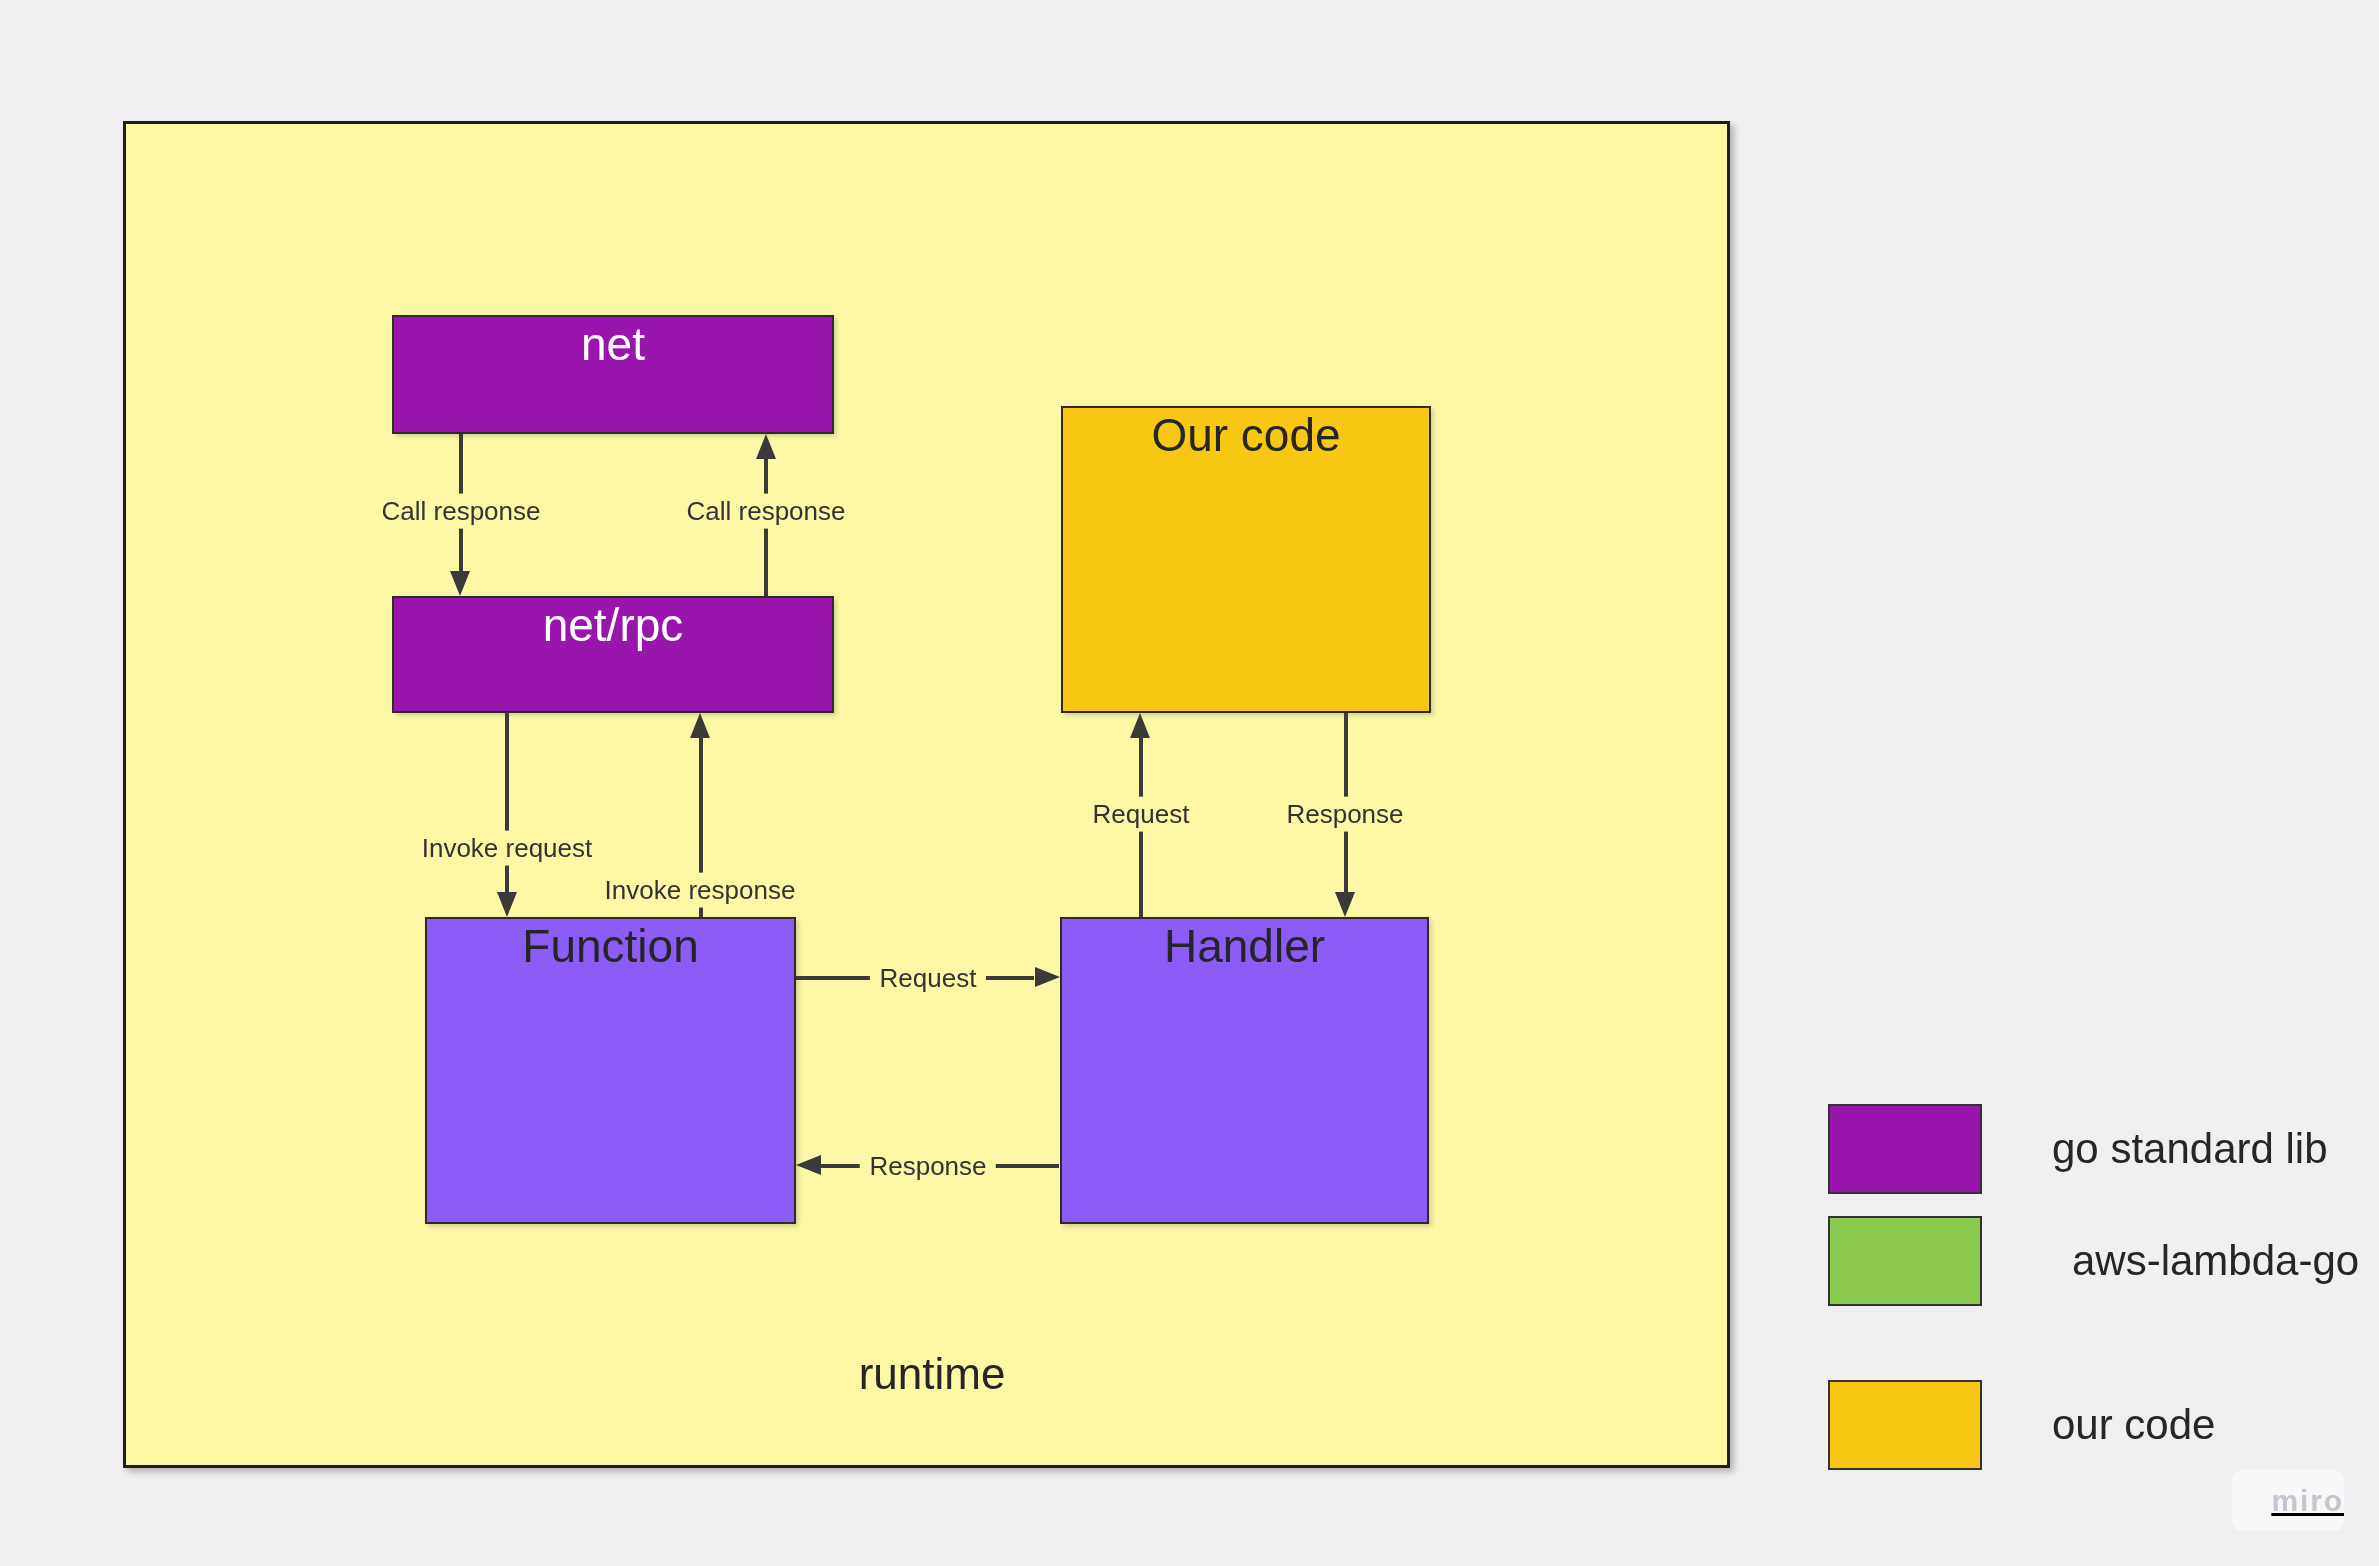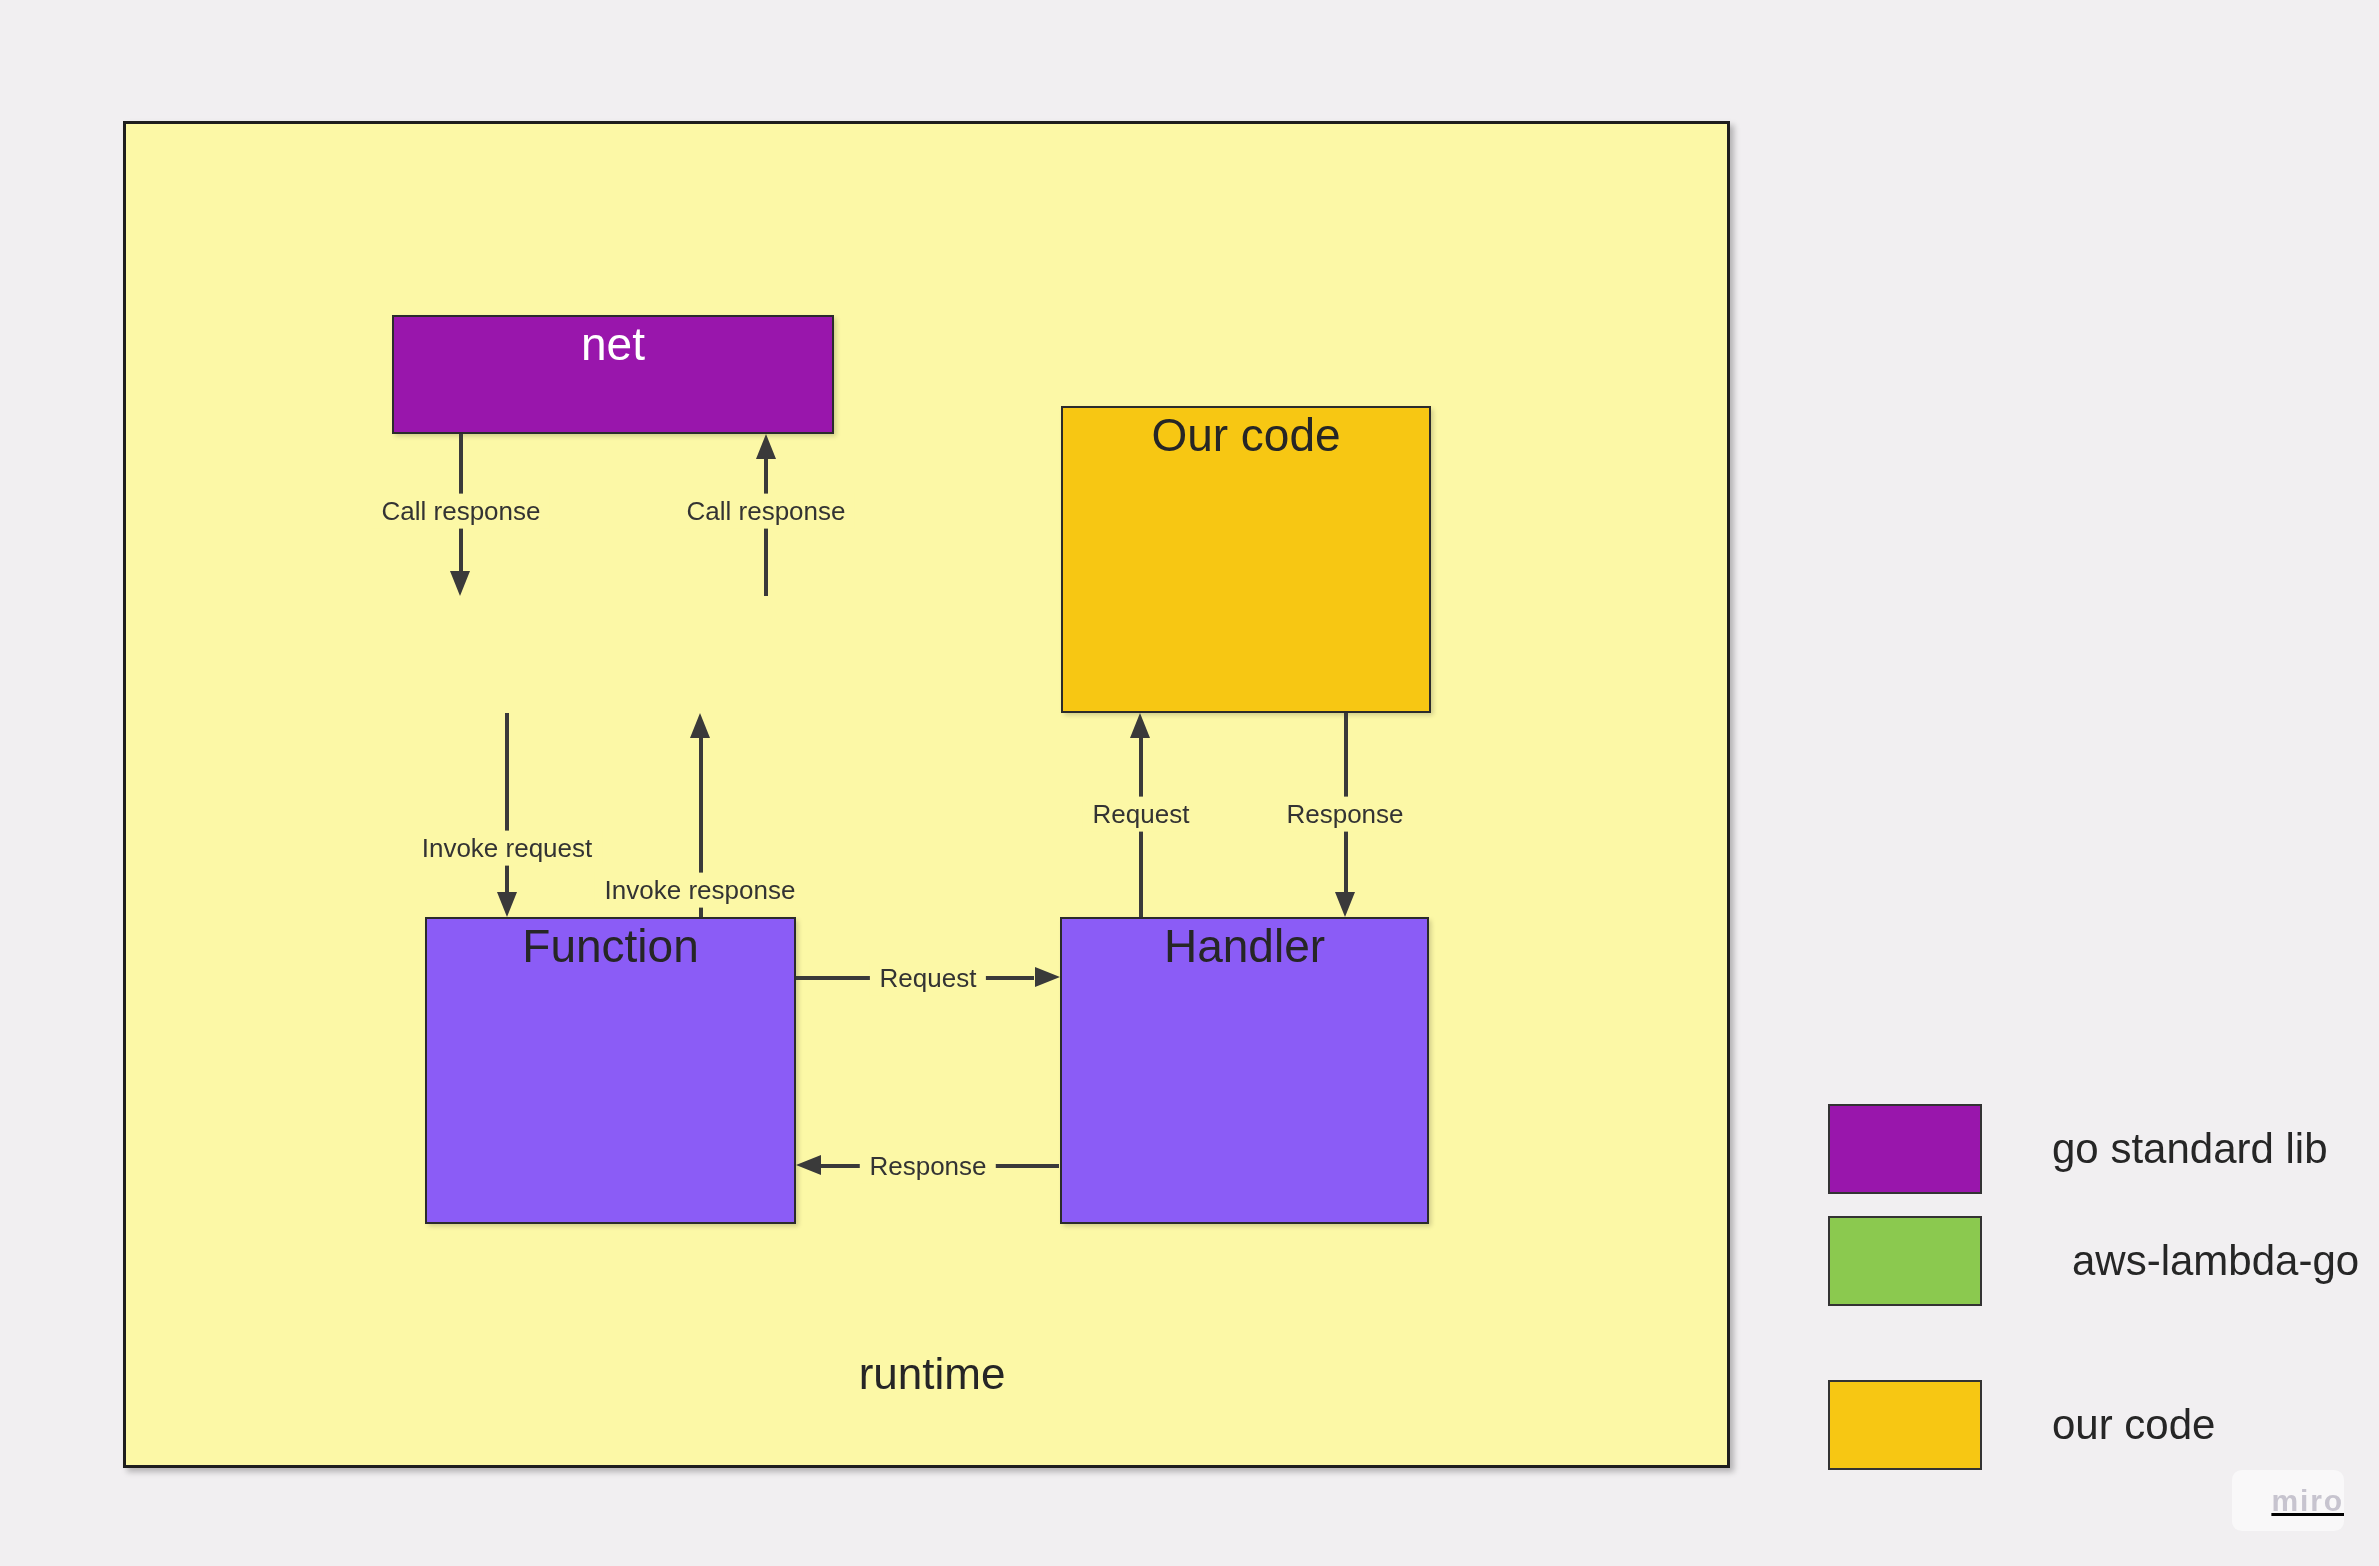--- a/index.html
+++ b/index.html
@@ -97,20 +97,23 @@
 </head>
 <body>
 
 <div class="stage">
 
   <div class="runtime-box">
 
     <div class="node purple node-net">
       <span>net</span>
     </div>
+    <div class="node purple node-netrpc">
+      <span>net/rpc</span>
+    </div>
     <div class="node green node-function">
       <span>Function</span>
     </div>
     <div class="node gold node-ourcode">
       <span>Our code</span>
     </div>
     <div class="node green node-handler">
       <span>Handler</span>
     </div>
 

